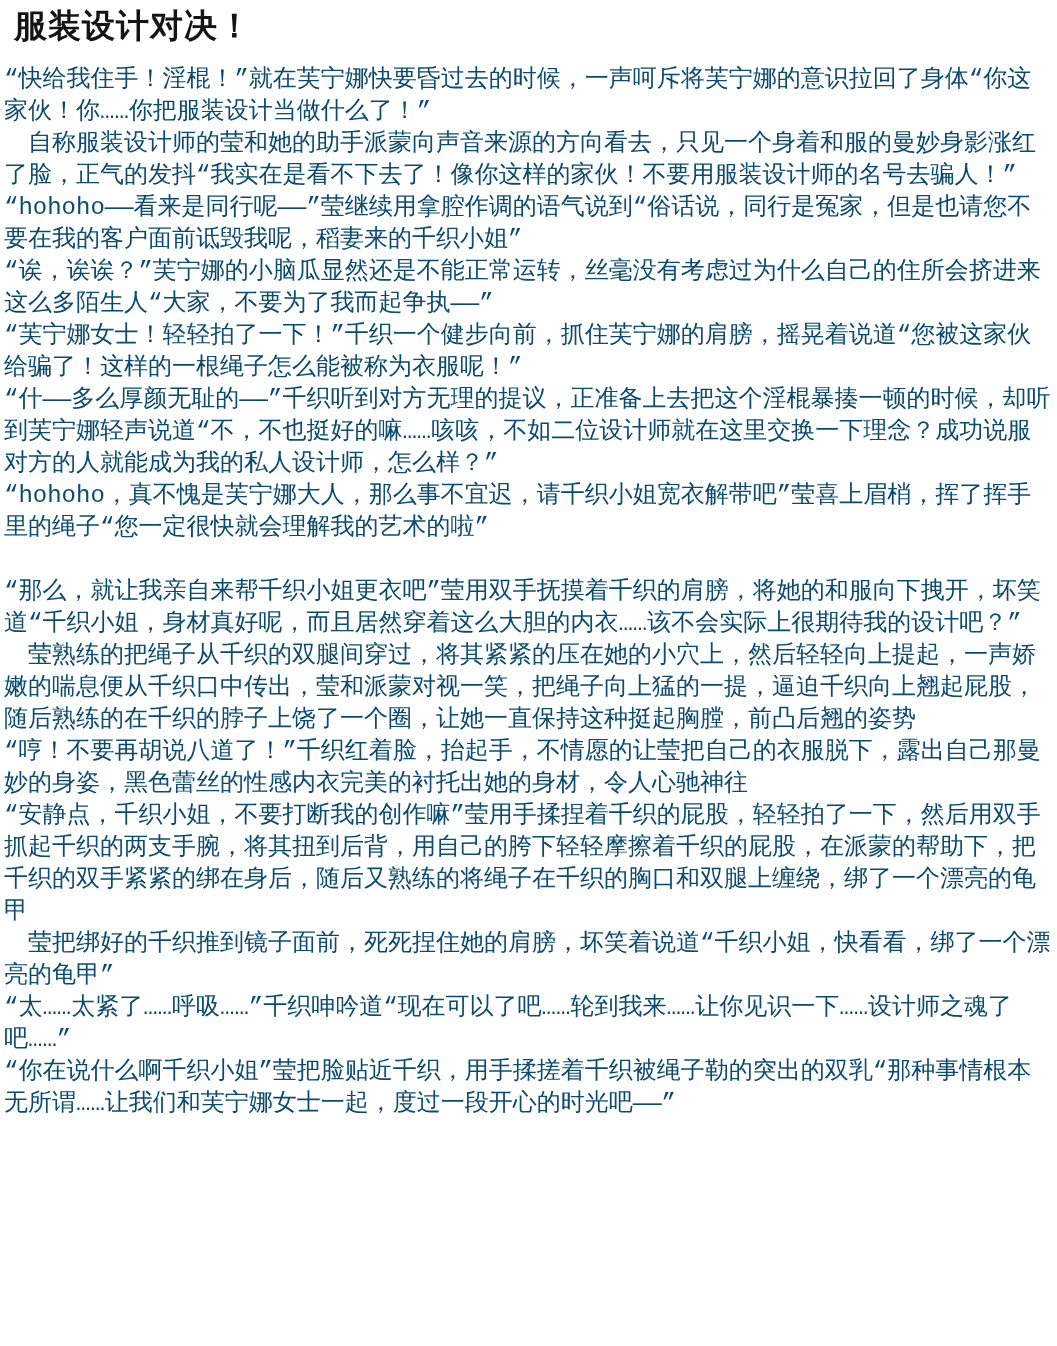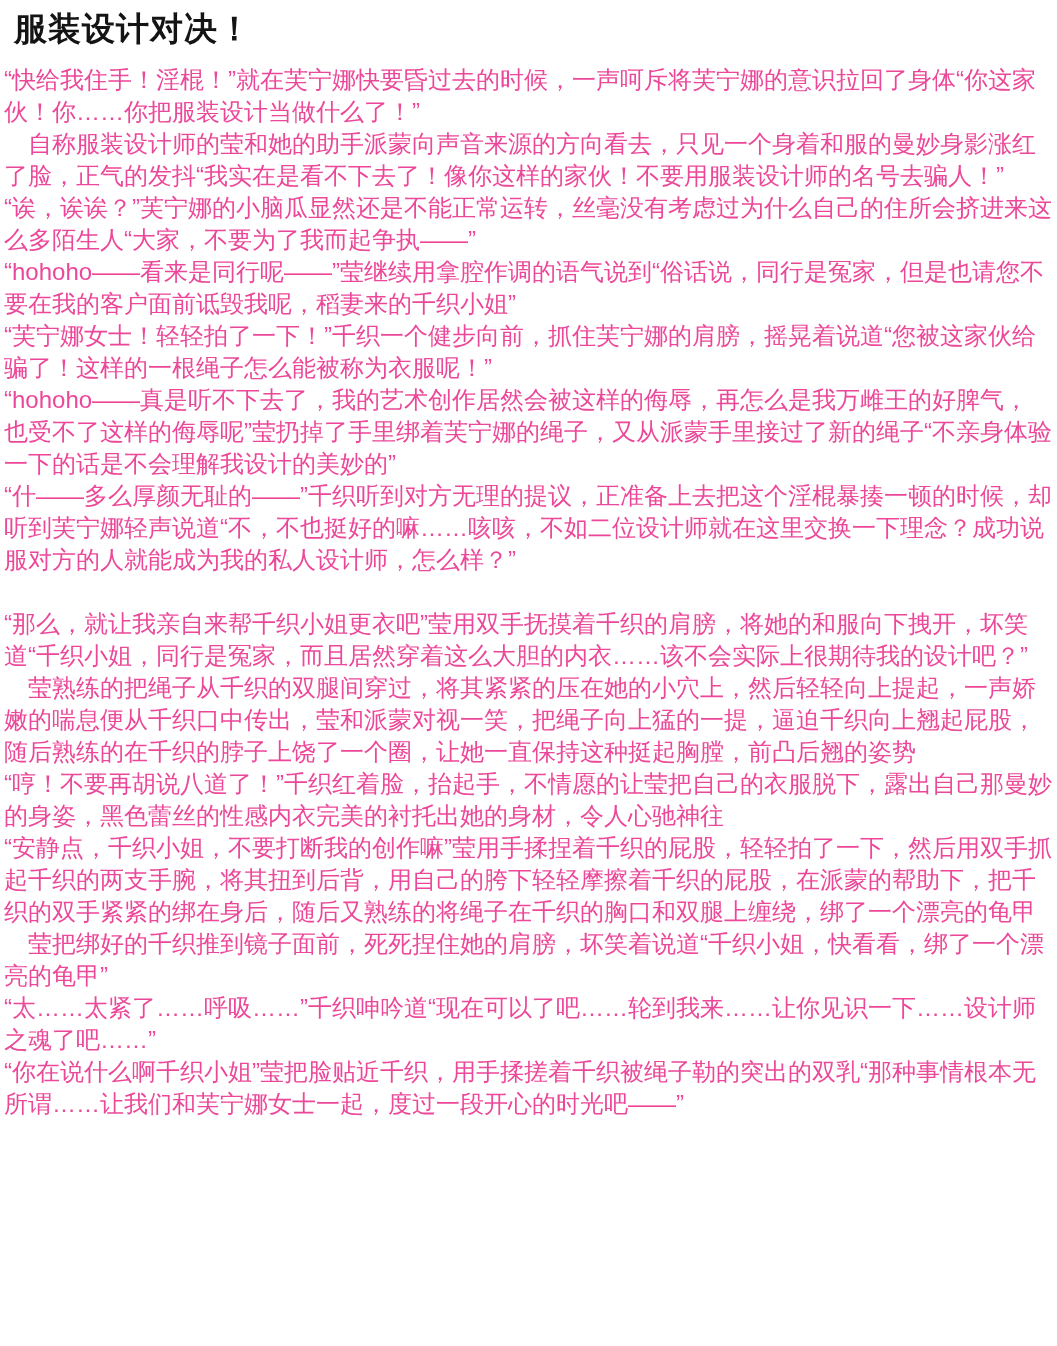--- a/index.html
+++ b/index.html
@@ -6,61 +6,61 @@
     margin: 0;
     padding: 0;
     background: #ffffff;
   }
   .page {
     width: 1057px;
     min-height: 1346px;
     box-sizing: border-box;
     background: #ffffff;
     padding: 5px 5px 40px 4px;
-    font-family: Liberation Sans, sans-serif;
+    font-family: Liberation Mono, monospace;
   }
   .title {
     font-size: 33px;
     line-height: 40px;
     font-weight: bold;
     color: #141414;
     margin: 4px 0 15px 10px;
     letter-spacing: 1px;
   }
   .content {
     width: 100%;
   }
   .para {
     margin: 0;
     font-size: 24px;
     line-height: 32px;
-    color: #ec4899;
+    color: #0c4a6e;
     white-space: pre-wrap;
     overflow-wrap: anywhere;
     text-align: left;
   }
   .para.blank {
     height: 32px;
   }
 </style>
 </head>
 <body>
 
 <div class="page">
   <h1 class="title">服装设计对决！</h1>
   <div class="content">
       <p class="para">“快给我住手！淫棍！”就在芙宁娜快要昏过去的时候，一声呵斥将芙宁娜的意识拉回了身体“你这家伙！你……你把服装设计当做什么了！”</p>
       <p class="para">　自称服装设计师的莹和她的助手派蒙向声音来源的方向看去，只见一个身着和服的曼妙身影涨红了脸，正气的发抖“我实在是看不下去了！像你这样的家伙！不要用服装设计师的名号去骗人！”</p>
+      <p class="para">“hohoho——看来是同行呢——”莹继续用拿腔作调的语气说到“俗话说，同行是冤家，但是也请您不要在我的客户面前诋毁我呢，稻妻来的千织小姐”</p>
       <p class="para">“诶，诶诶？”芙宁娜的小脑瓜显然还是不能正常运转，丝毫没有考虑过为什么自己的住所会挤进来这么多陌生人“大家，不要为了我而起争执——”</p>
-      <p class="para">“hohoho——看来是同行呢——”莹继续用拿腔作调的语气说到“俗话说，同行是冤家，但是也请您不要在我的客户面前诋毁我呢，稻妻来的千织小姐”</p>
       <p class="para">“芙宁娜女士！轻轻拍了一下！”千织一个健步向前，抓住芙宁娜的肩膀，摇晃着说道“您被这家伙给骗了！这样的一根绳子怎么能被称为衣服呢！”</p>
-      <p class="para">“hohoho——真是听不下去了，我的艺术创作居然会被这样的侮辱，再怎么是我万雌王的好脾气，也受不了这样的侮辱呢”莹扔掉了手里绑着芙宁娜的绳子，又从派蒙手里接过了新的绳子“不亲身体验一下的话是不会理解我设计的美妙的”</p>
       <p class="para">“什——多么厚颜无耻的——”千织听到对方无理的提议，正准备上去把这个淫棍暴揍一顿的时候，却听到芙宁娜轻声说道“不，不也挺好的嘛……咳咳，不如二位设计师就在这里交换一下理念？成功说服对方的人就能成为我的私人设计师，怎么样？”</p>
+      <p class="para">“hohoho，真不愧是芙宁娜大人，那么事不宜迟，请千织小姐宽衣解带吧”莹喜上眉梢，挥了挥手里的绳子“您一定很快就会理解我的艺术的啦”</p>
       <p class="para blank"></p>
-      <p class="para">“那么，就让我亲自来帮千织小姐更衣吧”莹用双手抚摸着千织的肩膀，将她的和服向下拽开，坏笑道“千织小姐，同行是冤家，而且居然穿着这么大胆的内衣……该不会实际上很期待我的设计吧？”</p>
+      <p class="para">“那么，就让我亲自来帮千织小姐更衣吧”莹用双手抚摸着千织的肩膀，将她的和服向下拽开，坏笑道“千织小姐，身材真好呢，而且居然穿着这么大胆的内衣……该不会实际上很期待我的设计吧？”</p>
       <p class="para">　莹熟练的把绳子从千织的双腿间穿过，将其紧紧的压在她的小穴上，然后轻轻向上提起，一声娇嫩的喘息便从千织口中传出，莹和派蒙对视一笑，把绳子向上猛的一提，逼迫千织向上翘起屁股，随后熟练的在千织的脖子上饶了一个圈，让她一直保持这种挺起胸膛，前凸后翘的姿势</p>
       <p class="para">“哼！不要再胡说八道了！”千织红着脸，抬起手，不情愿的让莹把自己的衣服脱下，露出自己那曼妙的身姿，黑色蕾丝的性感内衣完美的衬托出她的身材，令人心驰神往</p>
       <p class="para">“安静点，千织小姐，不要打断我的创作嘛”莹用手揉捏着千织的屁股，轻轻拍了一下，然后用双手抓起千织的两支手腕，将其扭到后背，用自己的胯下轻轻摩擦着千织的屁股，在派蒙的帮助下，把千织的双手紧紧的绑在身后，随后又熟练的将绳子在千织的胸口和双腿上缠绕，绑了一个漂亮的龟甲</p>
       <p class="para">　莹把绑好的千织推到镜子面前，死死捏住她的肩膀，坏笑着说道“千织小姐，快看看，绑了一个漂亮的龟甲”</p>
       <p class="para">“太……太紧了……呼吸……”千织呻吟道“现在可以了吧……轮到我来……让你见识一下……设计师之魂了吧……”</p>
       <p class="para">“你在说什么啊千织小姐”莹把脸贴近千织，用手揉搓着千织被绳子勒的突出的双乳“那种事情根本无所谓……让我们和芙宁娜女士一起，度过一段开心的时光吧——”</p>
     </div>
 </div>
 
 </body></html>

